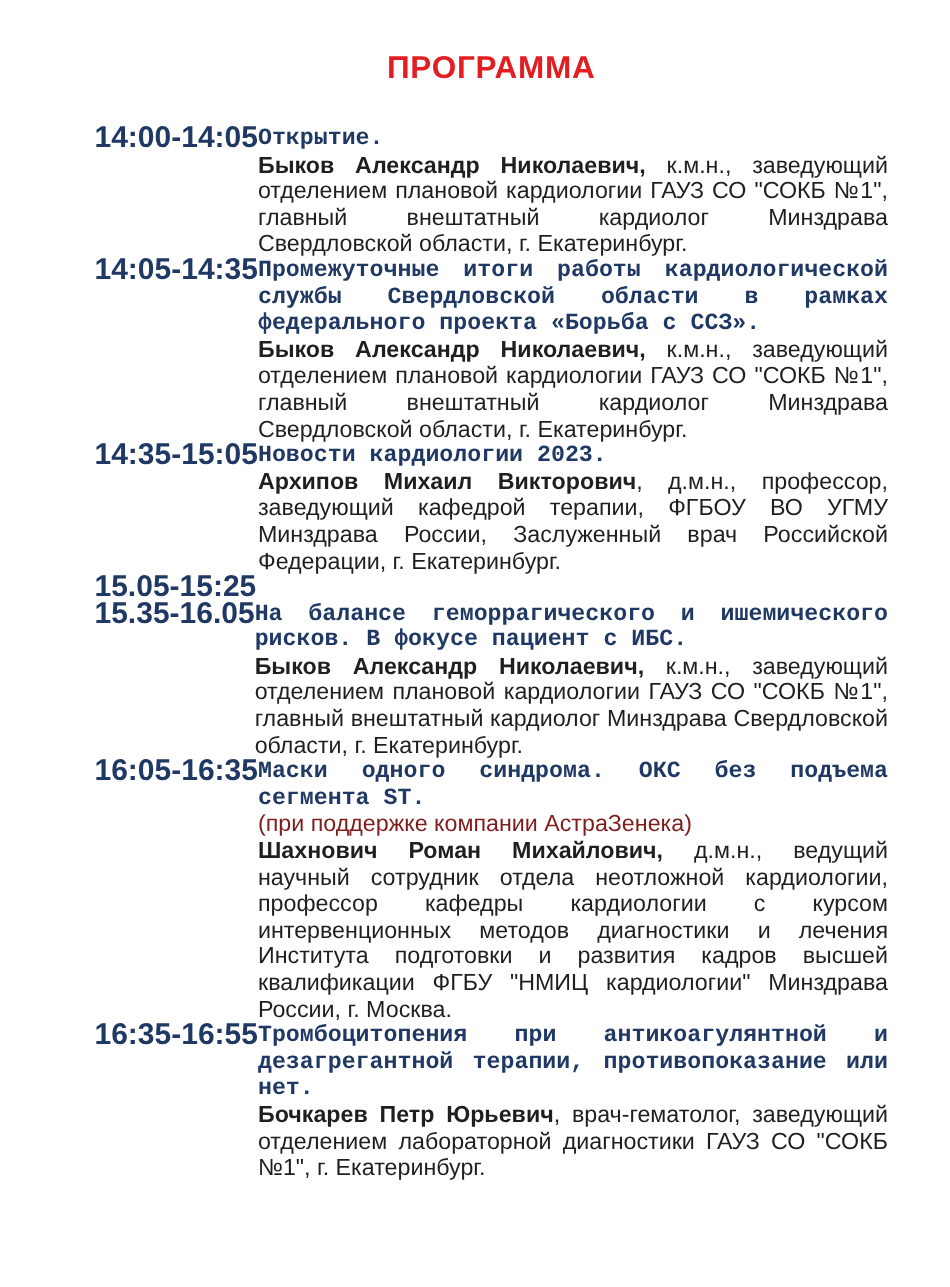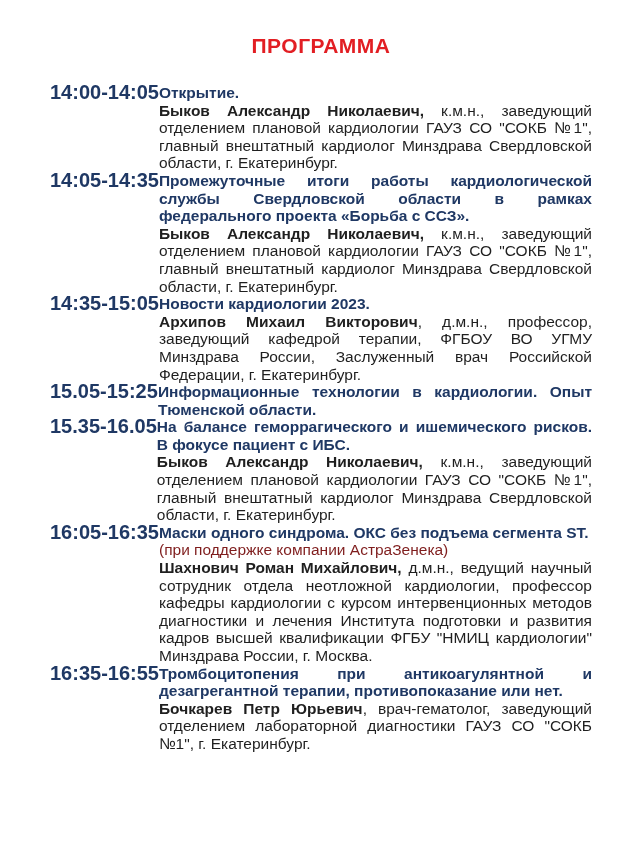--- a/index.html
+++ b/index.html
@@ -11,21 +11,21 @@
     width: 633px;
     height: 858px;
     font-family: "Liberation Sans", sans-serif;
     color: #1f1f1f;
     overflow: hidden;
   }
   .page {
     box-sizing: border-box;
     width: 633px;
     height: 858px;
-    padding: 34px 41px 10px 50px;
+    padding: 34px 41px 10px 63px;
   }
   .doc-title {
     margin: 0 0 26px 0;
     text-align: center;
     color: #e21e23;
     font-size: 21px;
     font-weight: bold;
     letter-spacing: 0.5px;
   }
   .entry {
@@ -47,20 +47,21 @@
   .content p {
     margin: 0;
     font-size: 15.5px;
     line-height: 17.6px;
     text-align: justify;
     text-justify: inter-word;
   }
   .topic {
     color: #1f3864;
     font-weight: bold;
+    font-family: Liberation Mono, monospace;
   }
   .support-note {
     color: #7f1d1d;
     text-align: left !important;
   }
   .speaker {
     font-weight: bold;
     color: #1f1f1f;
   }
 </style>
@@ -93,21 +94,20 @@
       <div class="time">14:35-15:05</div>
       <div class="content">
         <p class="topic">Новости кардиологии 2023.</p>
         <p class="speaker-para"><b class="speaker">Архипов Михаил Викторович</b><span>, д.м.н., профессор, заведующий кафедрой терапии, ФГБОУ ВО УГМУ Минздрава России, Заслуженный врач Российской Федерации, г. Екатеринбург.</span></p>
       </div>
     </div>
 
     <div class="entry">
       <div class="time">15.05-15:25</div>
       <div class="content">
-        <p class="topic">Информационные технологии в кардиологии. Опыт Тюменской области.</p>
       </div>
     </div>
 
     <div class="entry">
       <div class="time">15.35-16.05</div>
       <div class="content">
         <p class="topic">На балансе геморрагического и ишемического рисков. В фокусе пациент с ИБС.</p>
         <p class="speaker-para"><b class="speaker">Быков Александр Николаевич,</b><span> к.м.н., заведующий отделением плановой кардиологии ГАУЗ СО "СОКБ №1", главный внештатный кардиолог Минздрава Свердловской области, г. Екатеринбург.</span></p>
       </div>
     </div>

